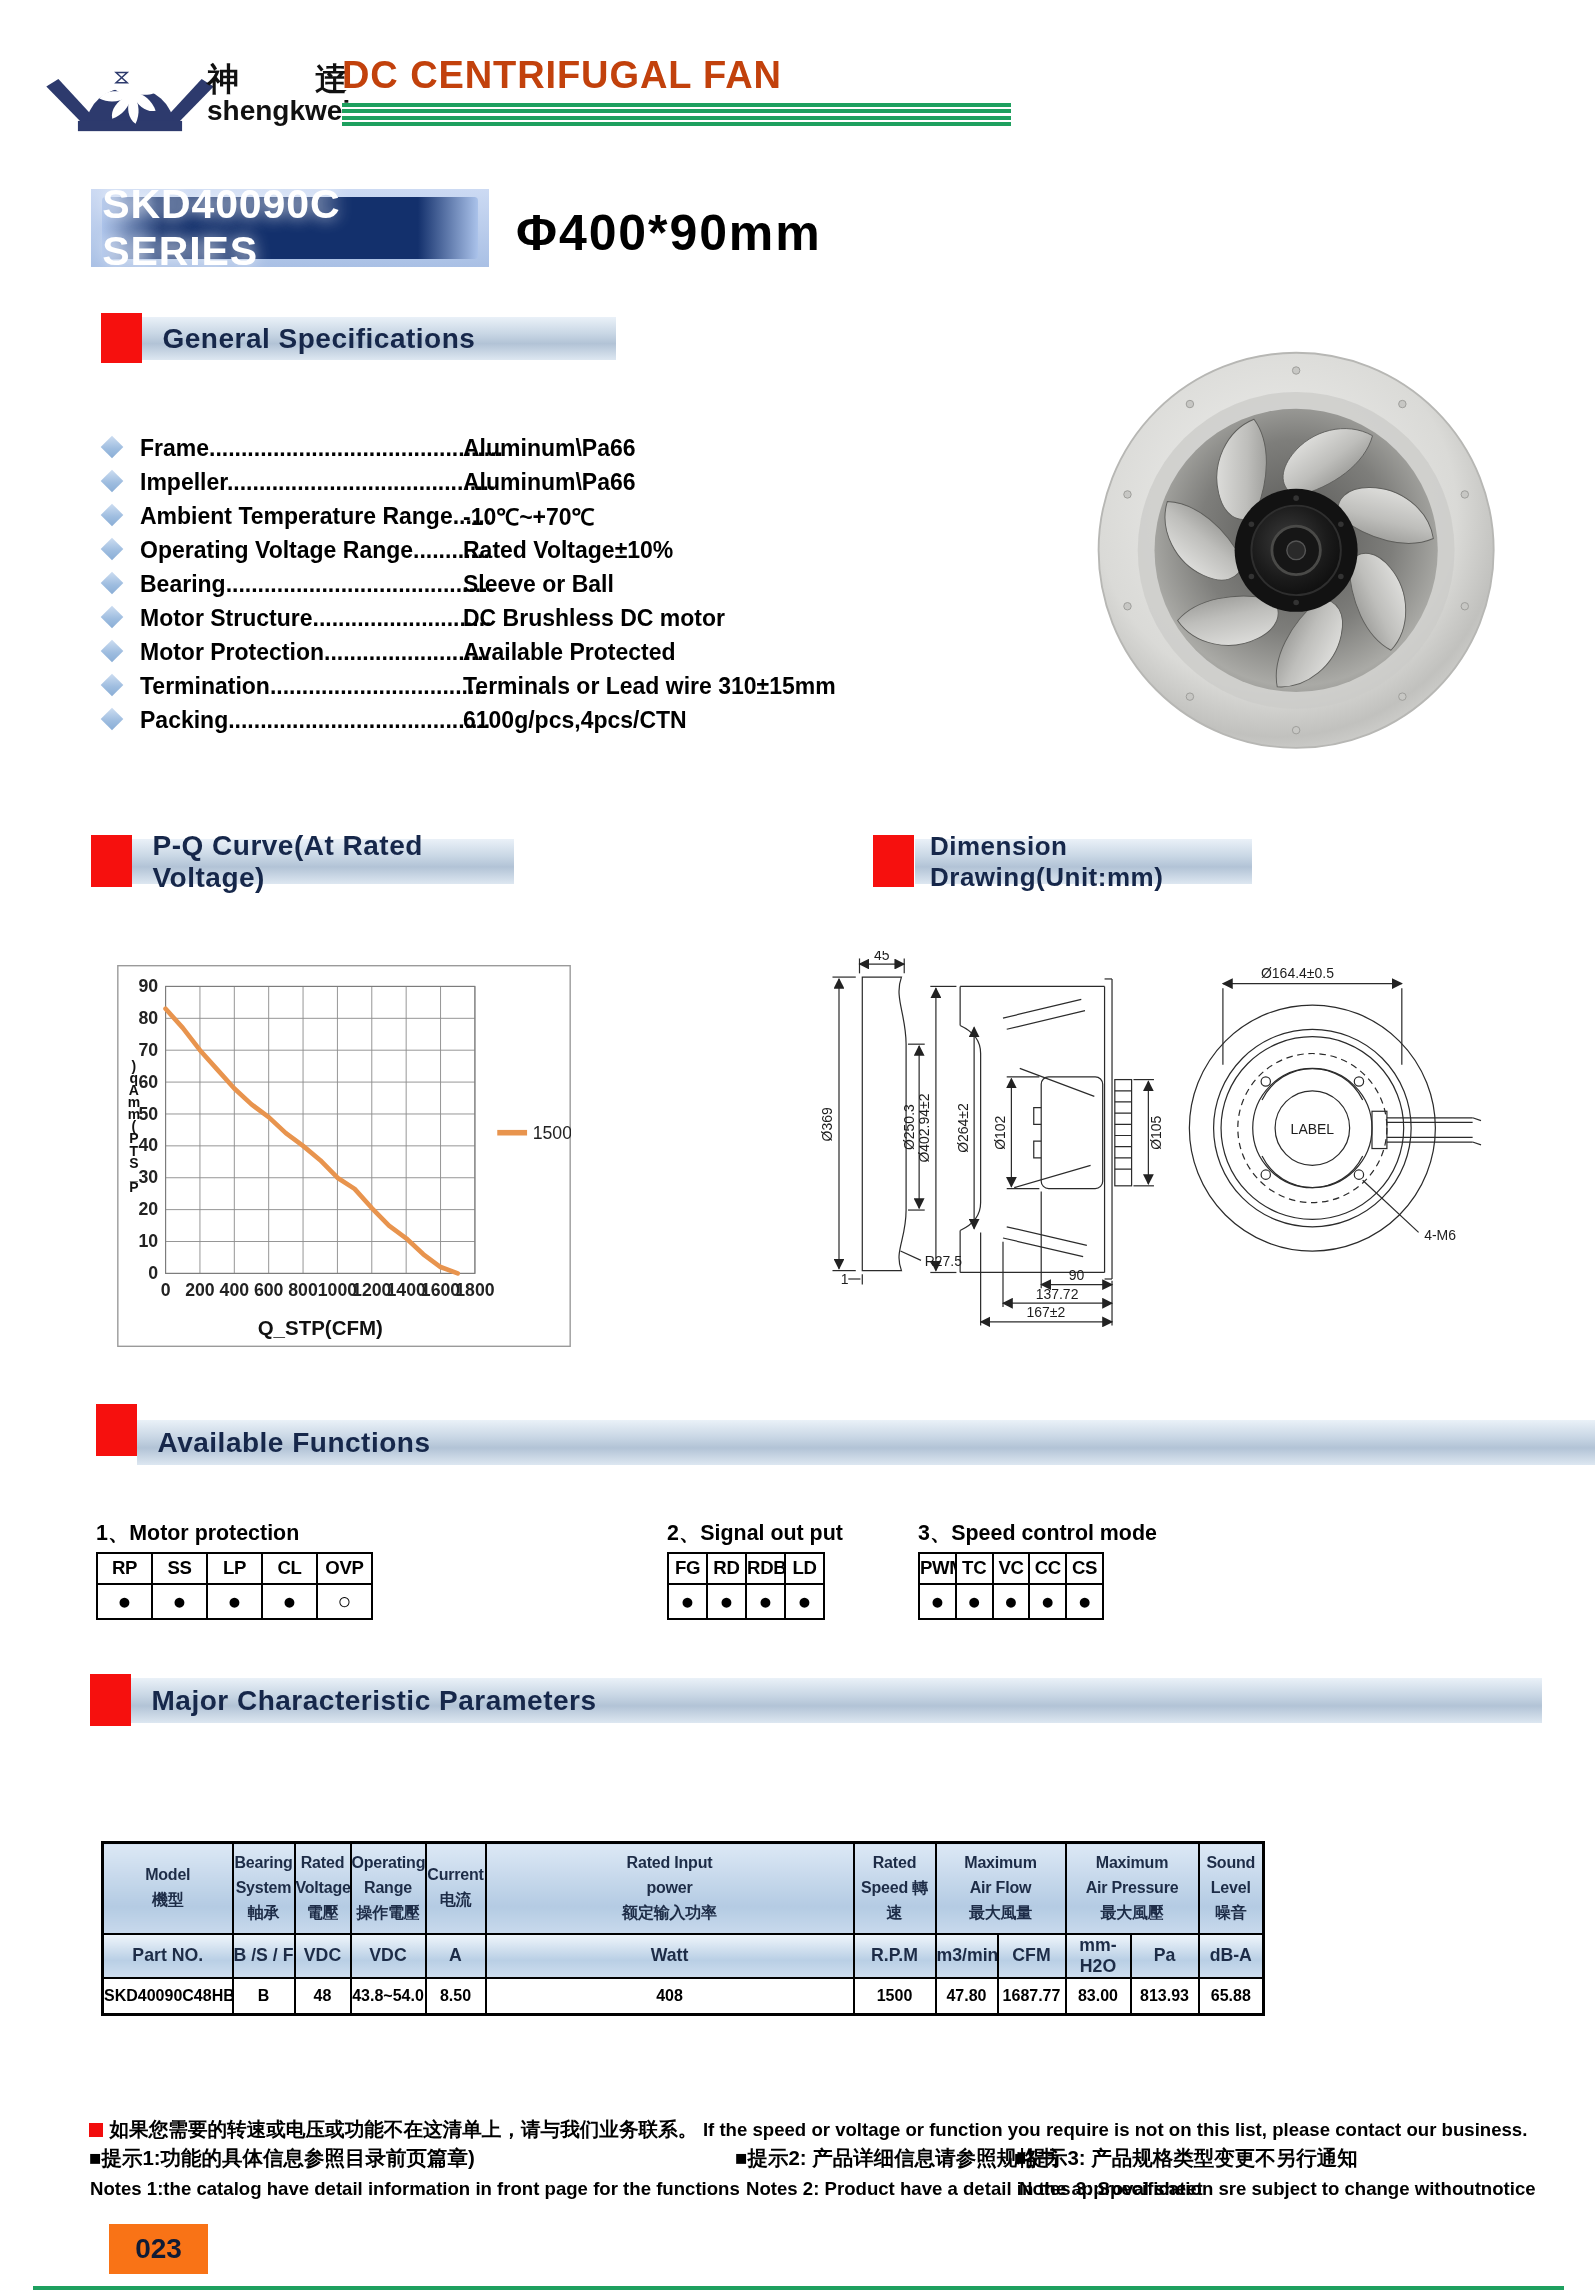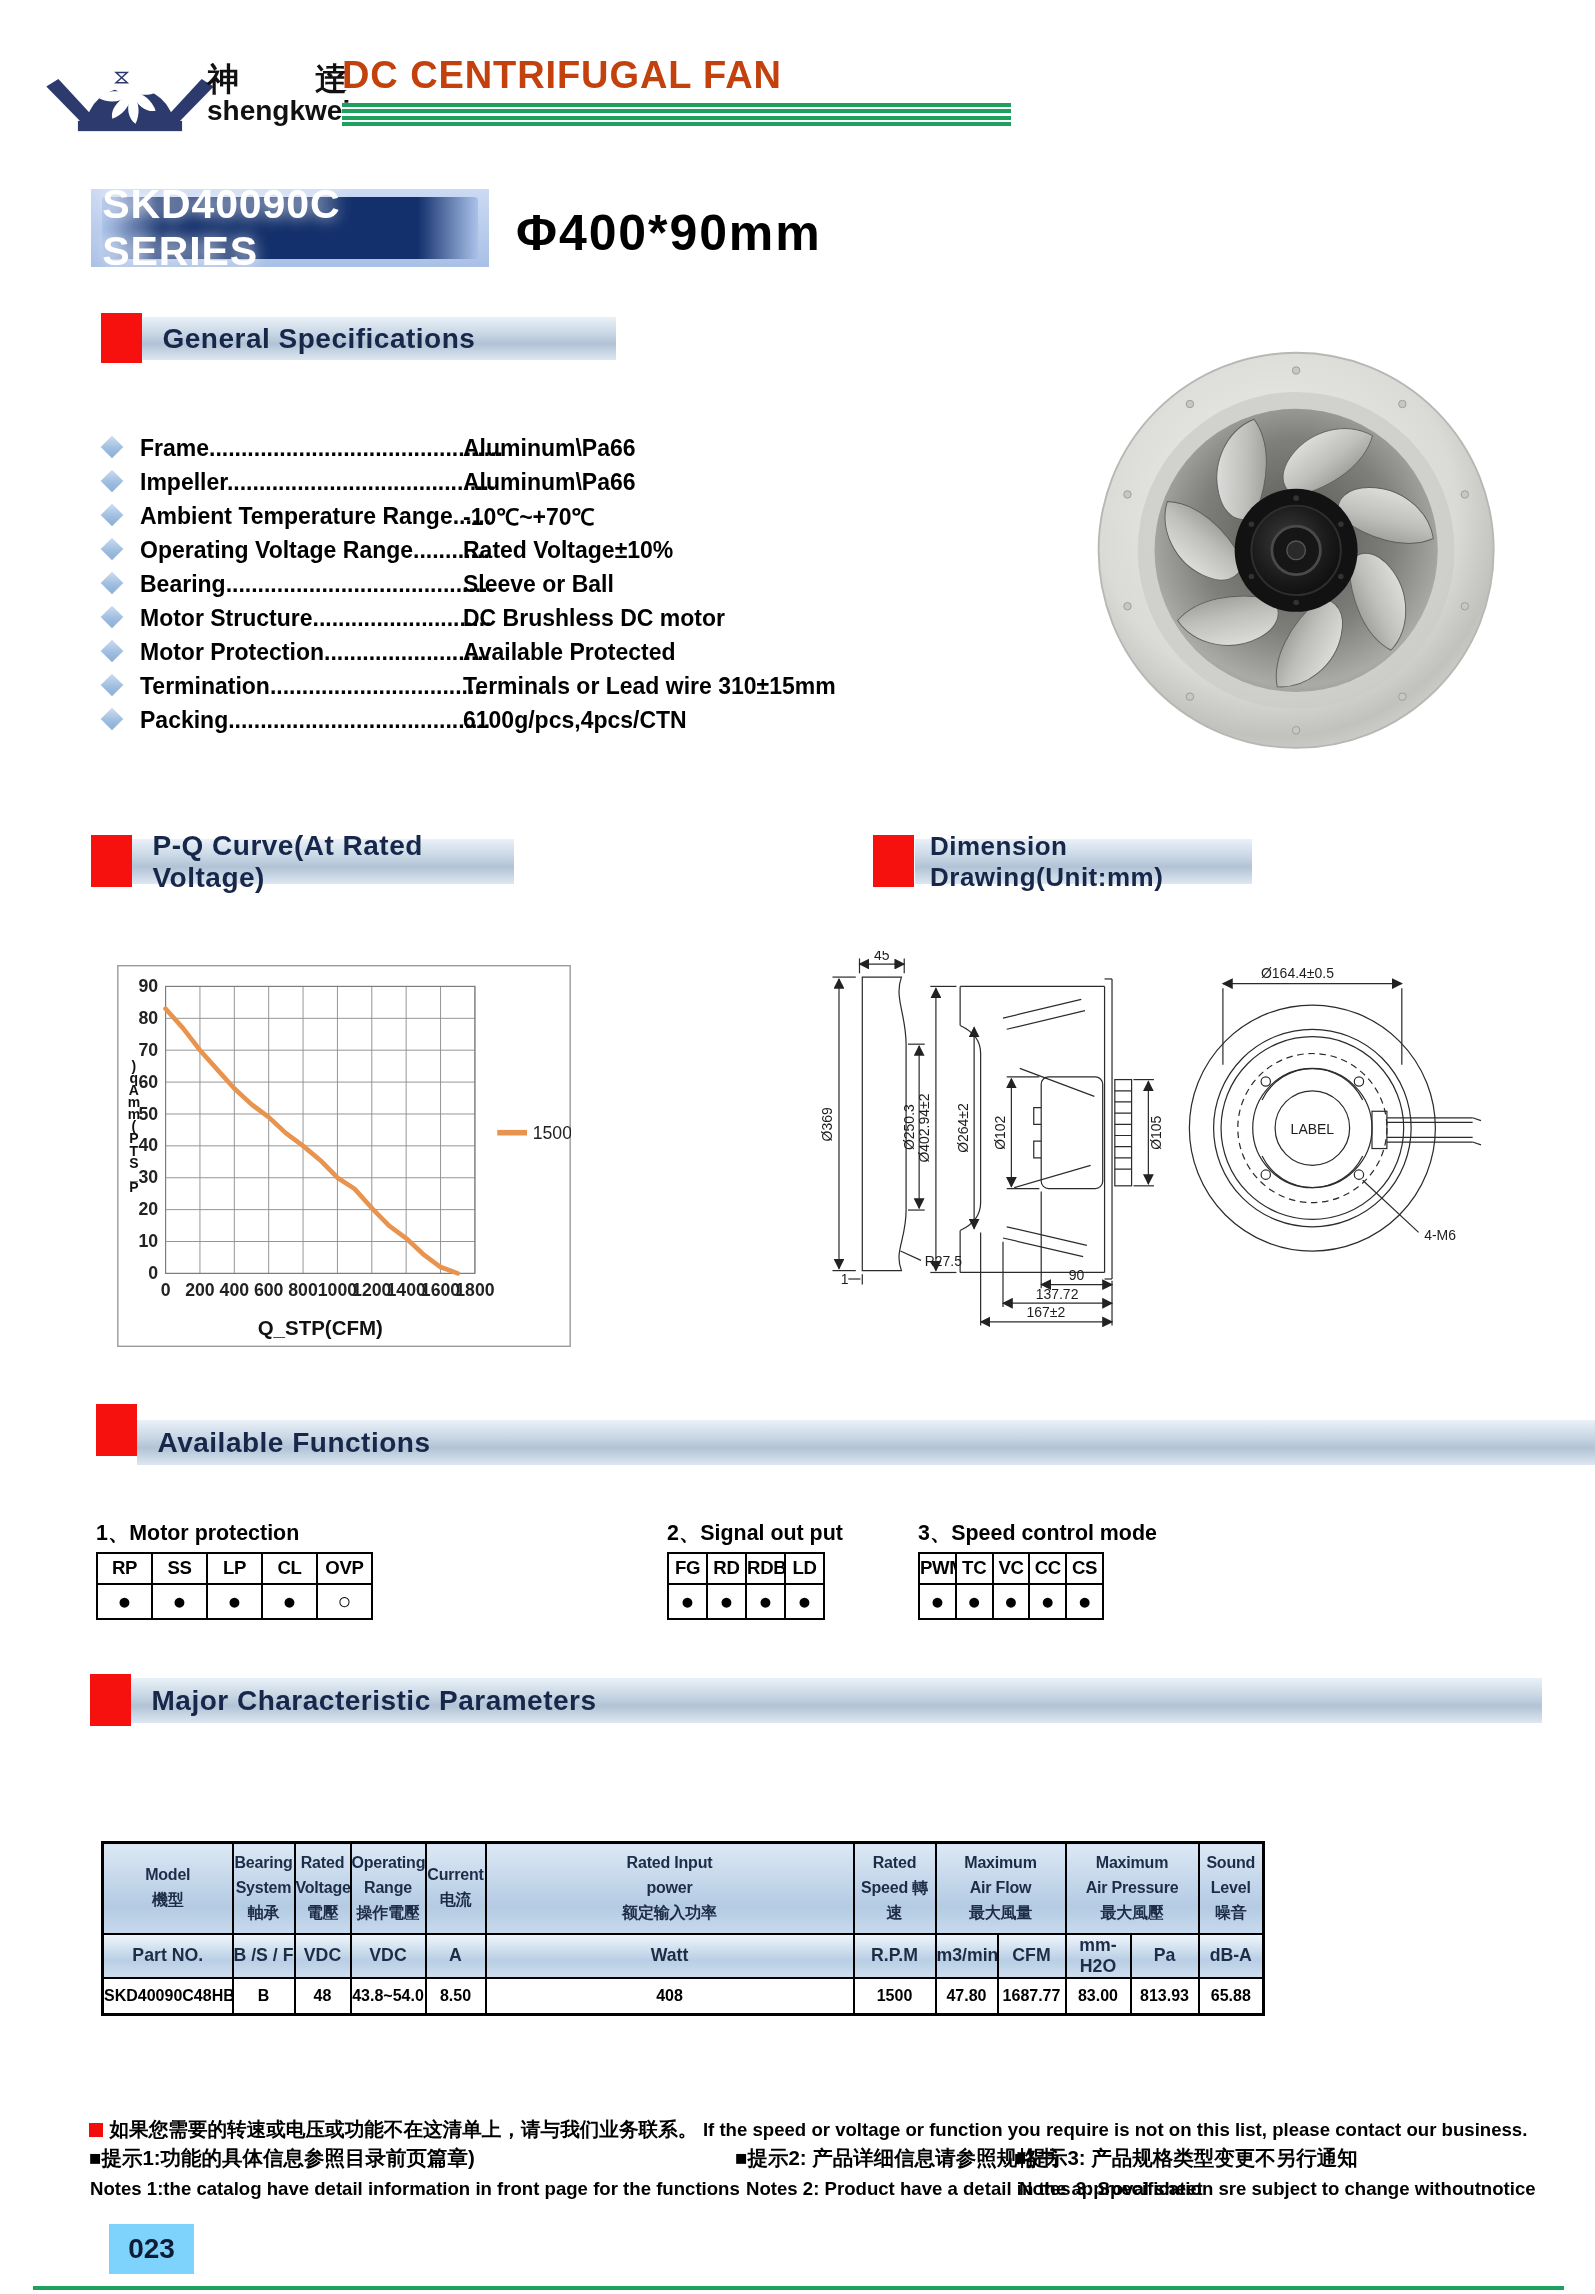--- a/index.html
+++ b/index.html
@@ -73,21 +73,21 @@
      background:linear-gradient(180deg,#eff5fb 0%,#b9cfe5 60%,#cdddee 100%)}
   #param-table tr.pdata td{height:37px;font-size:16px;font-weight:bold;background:#fff}
 
   
   .f-line1{left:89px;top:2116px;display:flex;align-items:center;white-space:nowrap}
   .f-redsq{width:14px;height:14px;background:#f20d0d;display:inline-block;margin-right:6.5px}
   .f-cn{font-size:19.6px;font-weight:bold}
   .f-en{font-size:18.6px;font-weight:bold;margin-left:5.6px}
   .f-tip{position:absolute;top:2144px;font-size:20.5px;font-weight:bold;white-space:nowrap}
   .f-note{position:absolute;top:2178px;font-size:18.6px;font-weight:bold;white-space:nowrap}
-  .page-badge{left:109px;top:2224px;width:85px;height:50px;background:#7dd3fc;
+  .page-badge{left:109px;top:2224px;width:99px;height:50px;background:#f97316;
      display:flex;align-items:center;justify-content:center}
   .page-badge span{font-size:28px;font-weight:bold;color:#101b35}
   .bottom-rule{left:33px;top:2286px;width:1531px;height:3.7px;background:#1ea05f}
 </style>
 </head>
 <body>
 
 <svg class="abs" style="left:37px;top:35px" width="186" height="103" viewBox="0 0 200 110">
   <g fill="#2d3a6d">
     <path d="M10,55 L23,47 L60,87 L51,97 Z"></path>

